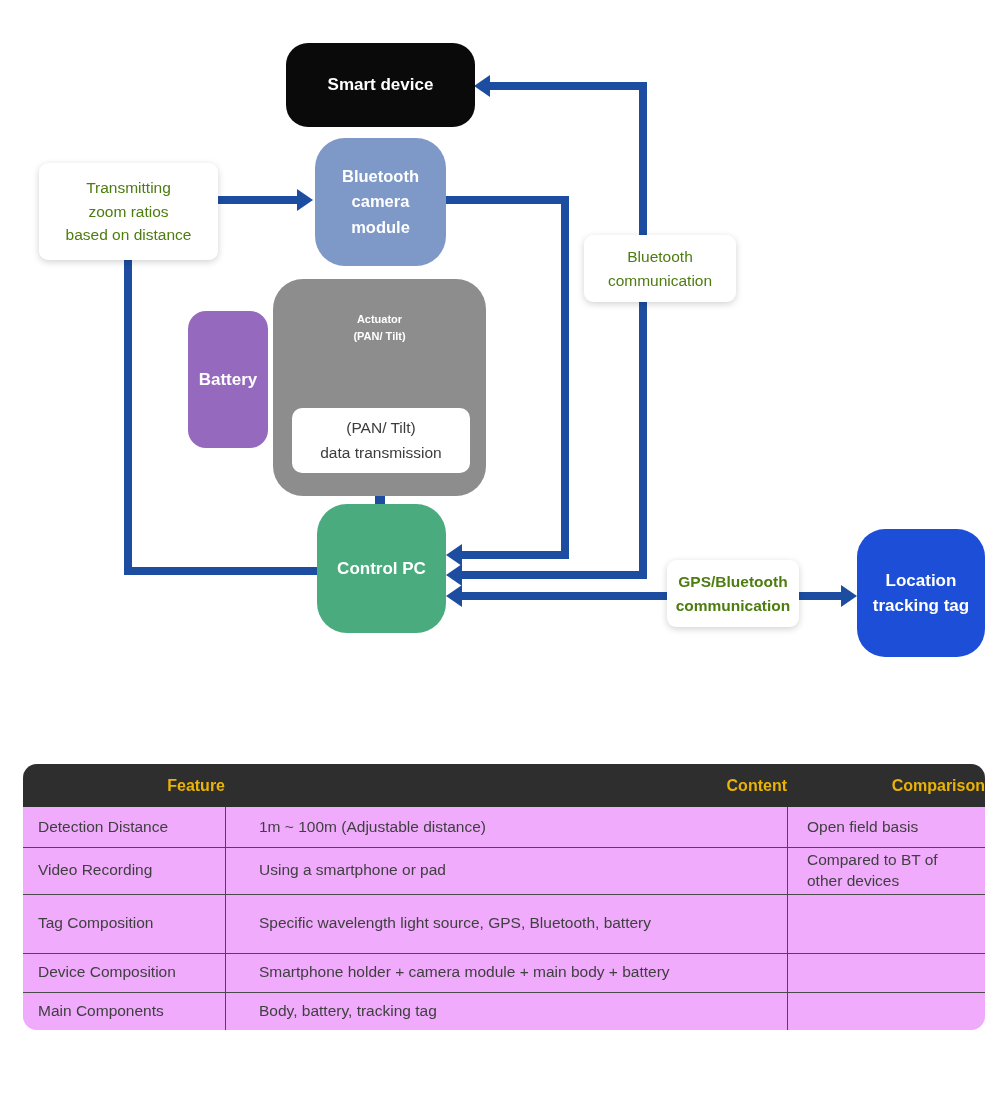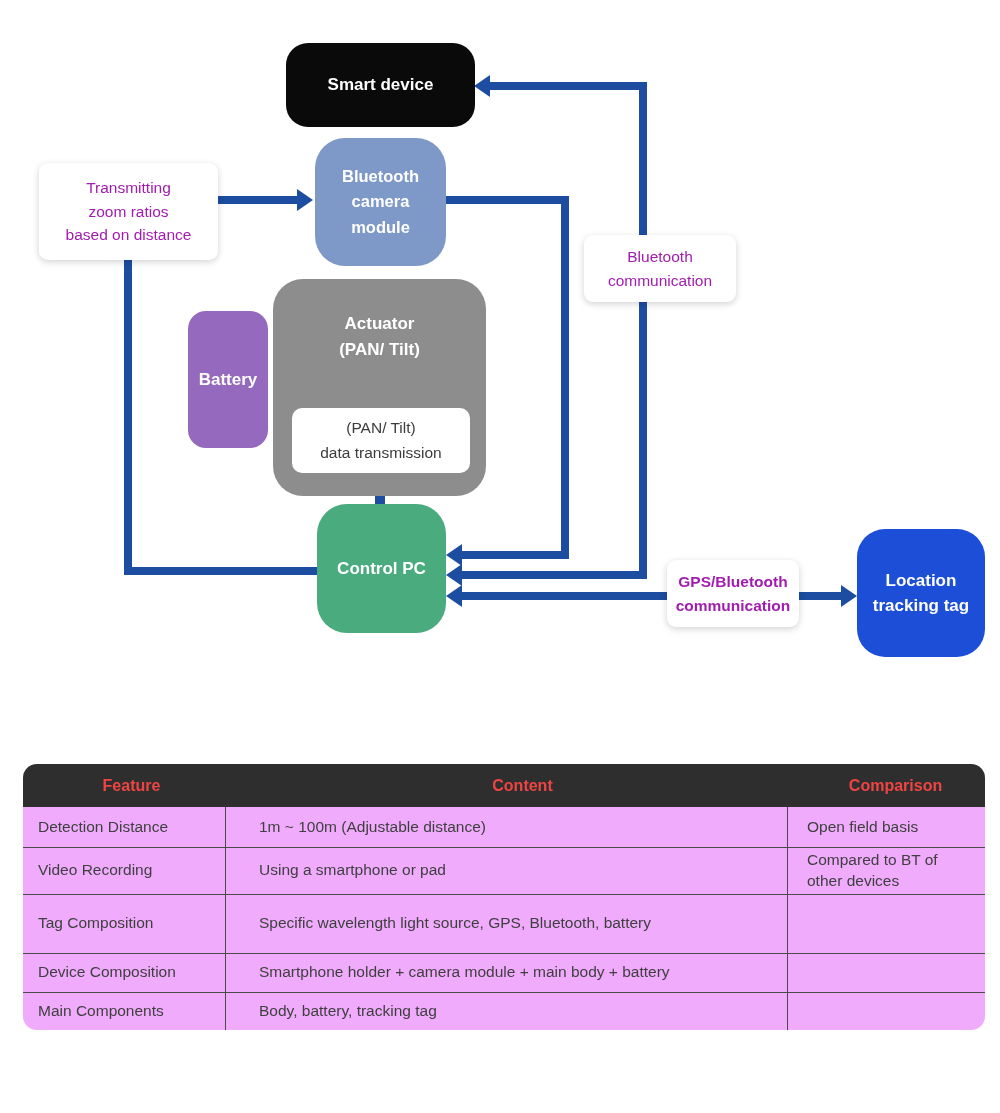--- a/index.html
+++ b/index.html
@@ -9,21 +9,21 @@
   }
   
   .diagram{position:absolute;left:0;top:0;width:1000px;height:740px;}
   .node{
     position:absolute;display:flex;align-items:center;justify-content:center;
     color:#ffffff;font-weight:700;text-align:center;white-space:pre-line;
     line-height:1.5;font-size:17px;z-index:3;
   }
   .tag-label{
     position:absolute;display:flex;align-items:center;justify-content:center;
-    background:#ffffff;border-radius:9px;color:#a21caf;font-size:15.5px;font-weight:500;
+    background:#ffffff;border-radius:9px;color:#4d7c0f;font-size:15.5px;font-weight:500;
     text-align:center;white-space:pre-line;line-height:1.52;
     box-shadow:0 2px 7px rgba(0,0,0,0.18);z-index:4;
   }
   .inner-label{
     position:absolute;display:flex;align-items:center;justify-content:center;
     background:#ffffff;border-radius:10px;color:#3c3c3c;font-size:15.5px;font-weight:500;
     text-align:center;white-space:pre-line;line-height:1.55;z-index:4;
   }
   .hline,.vline{position:absolute;background:var(--arrow,#1d4da1);z-index:1;}
   .hline{height:8px;}
@@ -37,21 +37,21 @@
   .tbl-wrap{position:absolute;left:23px;top:764px;width:962px;}
   table.cmp{
     border-collapse:separate;border-spacing:0;table-layout:fixed;width:962px;
     border-radius:14px;overflow:hidden;background:#ededed;
     color:#3f3f3f;font-size:15.5px;
   }
   table.cmp col.c1{width:202px;}
   table.cmp col.c2{width:562px;}
   table.cmp col.c3{width:198px;}
   table.cmp thead th{
-    background:#2e2e2e;color:#ef4444;font-weight:700;font-size:16px;text-align:center;
+    background:#2e2e2e;color:#eab308;font-weight:700;font-size:16px;text-align:right;
     height:43px;padding:0;vertical-align:middle;
   }
   table.cmp th.h1{padding-left:15px;}
   table.cmp th.h2{padding-left:33px;}
   table.cmp th.h3{padding-left:19px;}
   table.cmp tbody td{
     background:#f0abfc;vertical-align:middle;padding-top:2px;padding-bottom:2px;
     border-top:1.5px solid #4a4a4a;line-height:1.35;
   }
   table.cmp tbody tr:first-child td{border-top:none;}
@@ -94,21 +94,21 @@
 
     <div class="shaft-up" style="left:375px;top:388px;height:127px;"></div>
     <div class="ah ah-up" style="left:369px;top:367px;"></div>
 
     <div class="node" style="left: 286px; top: 43px; width: 189px; height: 84px; border-radius: 22px; background: rgb(10, 10, 10);">Smart device</div>
 
     <div class="node" style="left: 315px; top: 138px; width: 131px; height: 128px; border-radius: 30px; font-size: 16.5px; line-height: 1.55; background: rgb(126, 153, 200);">Bluetooth
 camera
 module</div>
 
-    <div class="node" style="left: 273px; top: 279px; width: 213px; height: 217px; border-radius: 30px; align-items: flex-start; padding-top: 32px; box-sizing: border-box; font-size: 17px; background: rgb(141, 141, 141);">Actuator
+    <div class="node" style="left: 273px; top: 279px; width: 213px; height: 217px; border-radius: 30px; align-items: flex-start; padding-top: 32px; box-sizing: border-box; font-size: 11px; background: rgb(141, 141, 141);">Actuator
 (PAN/ Tilt)</div>
 
     <div class="node" style="left: 188px; top: 311px; width: 80px; height: 137px; border-radius: 18px; background: rgb(149, 105, 189);">Battery</div>
 
     <div class="inner-label" style="left:292px;top:408px;width:178px;height:65px;">(PAN/ Tilt)
 data transmission</div>
 
     <div class="node" style="left: 317px; top: 504px; width: 129px; height: 129px; border-radius: 30px; background: rgb(74, 171, 127);">Control PC</div>
 
     <div class="node" style="left: 857px; top: 529px; width: 128px; height: 128px; border-radius: 28px; background: #1d4ed8;">Location

